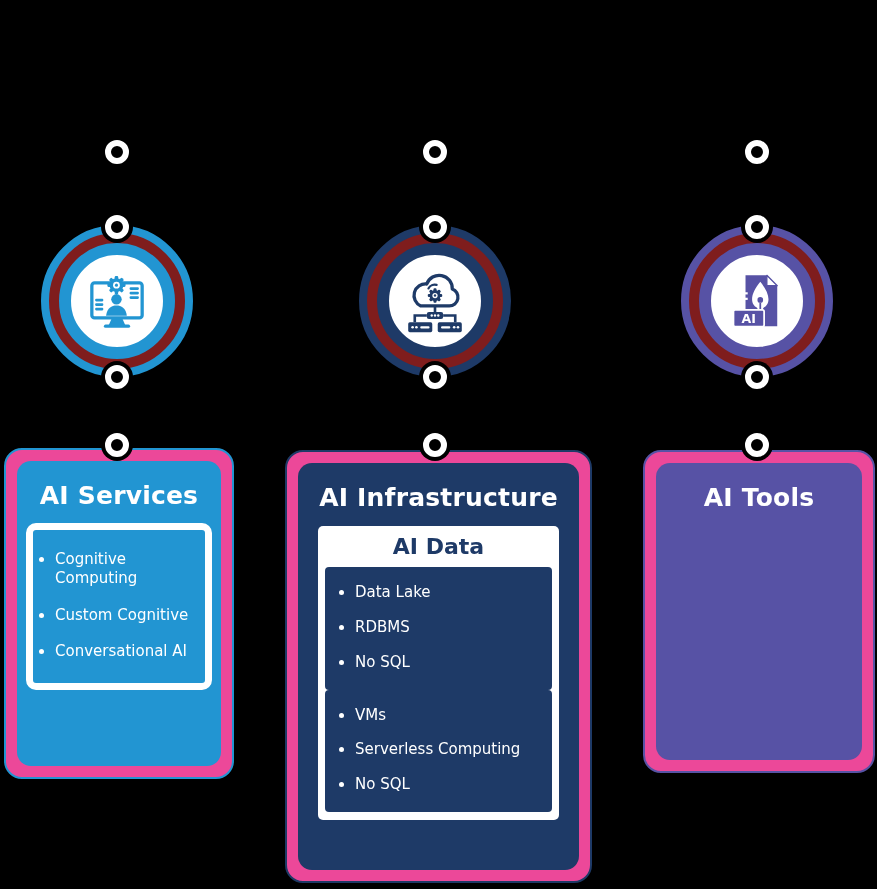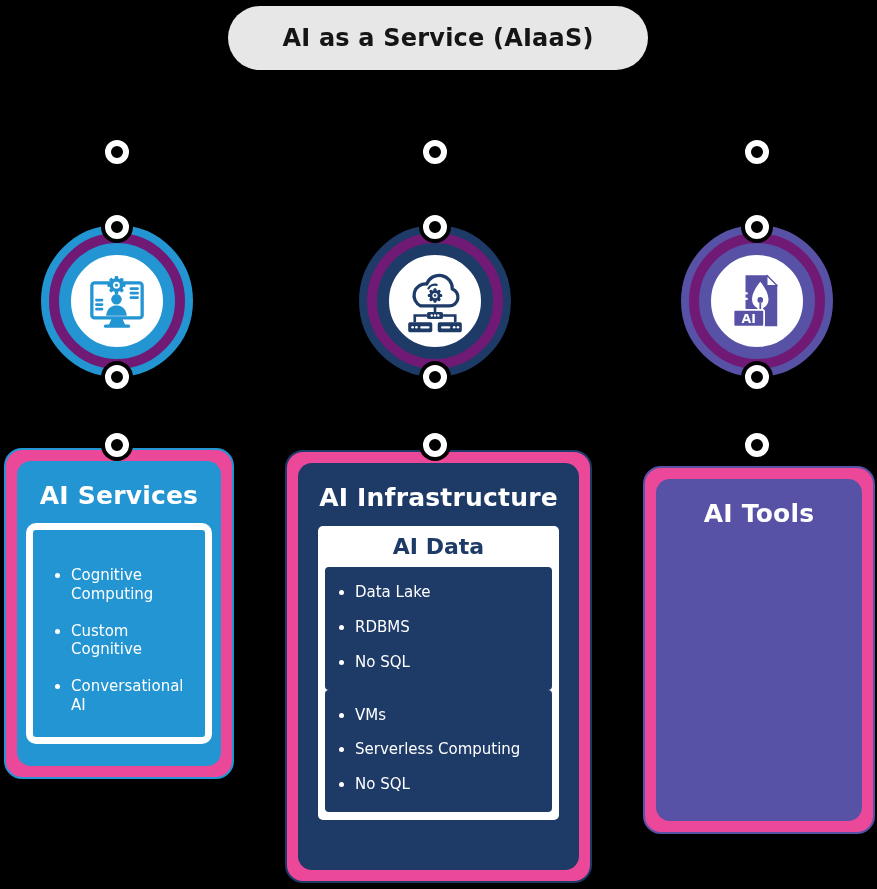--- a/index.html
+++ b/index.html
@@ -15,21 +15,21 @@
   }
   .pill span{font-size:24px;font-weight:bold;color:var(--pill-text,#151515);letter-spacing:.2px;}
   
   .dot{
     position:absolute;width:12px;height:12px;background:#000;border:6px solid #fff;
     border-radius:50%;box-shadow:0 0 0 4px #000;z-index:6;
   }
   
   .ring{
     position:absolute;top:225px;width:152px;height:152px;border-radius:50%;
-    background:#701a75;border:8px solid var(--c);box-sizing:border-box;z-index:2;
+    background:#7f1d1d;border:8px solid var(--c);box-sizing:border-box;z-index:2;
   }
   .ring-inner{
     position:absolute;inset:10px;border:12px solid var(--c);border-radius:50%;
     background:#fff;display:flex;align-items:center;justify-content:center;color:var(--c);
   }
   
   .card{
     position:absolute;background:#ec4899;border:2px solid var(--c);border-radius:18px;
     box-sizing:border-box;padding:11px;z-index:2;
   }
@@ -39,21 +39,21 @@
   }
   .card-title{
     text-align:center;font-weight:bold;font-size:25px;line-height:1.2;
     padding-top:20px;letter-spacing:.2px;color:#fff;
   }
   
   .frame{
     border:7px solid #fff;border-radius:10px;margin:12px 9px 0;
     padding:20px 2px 4px 0;text-align:left;
   }
-  .frame ul{margin:16px;padding-left:22px;}
+  .frame ul{margin:0;padding-left:22px;}
   .frame li{
     font-size:15px;font-weight:500;line-height:1.25;margin-bottom:18px;color:#fff;
   }
   .frame li::marker{color:#fff;}
   
   .panel{
     background:#fff;border-radius:5px;margin:13px 20px 16px;padding:2px 7px 8px;
   }
   .subheading{
     font-size:22px;font-weight:bold;text-align:center;color:var(--c);
@@ -66,23 +66,20 @@
   .sub-box li{
     font-size:15px;font-weight:500;line-height:1.25;margin-bottom:16px;color:#fff;
   }
   .sub-box li::marker{color:#fff;}
 </style>
 </head>
 <body>
 
 <div id="canvas" style="background: rgb(0, 0, 0); --pill-bg: #e8e7e7; --pill-text: #151515;">
 
-  <div class="pill">
-    <span>AI as a Service (AIaaS)</span>
-  </div>
 
   <div class="dot" style="left:105px;top:140px"></div>
   <div class="dot" style="left:423px;top:140px"></div>
   <div class="dot" style="left:745px;top:140px"></div>
 
   <div class="dot" style="left:105px;top:215px"></div>
   <div class="dot" style="left:423px;top:215px"></div>
   <div class="dot" style="left:745px;top:215px"></div>
 
   <div class="dot" style="left:105px;top:365px"></div>
@@ -199,19 +196,19 @@
           <ul>
             <li>VMs</li>
             <li>Serverless Computing</li>
             <li>No SQL</li>
           </ul>
         </div>
       </div>
     </div>
   </div>
 
-  <div class="card" style="left: 643px; top: 466px; width: 232px; height: 368px; --c: #5752a5;">
+  <div class="card" style="left: 643px; top: 450px; width: 232px; height: 323px; --c: #5752a5;">
     <div class="card-body">
       <div class="card-title">AI Tools</div>
     </div>
   </div>
 
 </div>
 
 </body></html>

